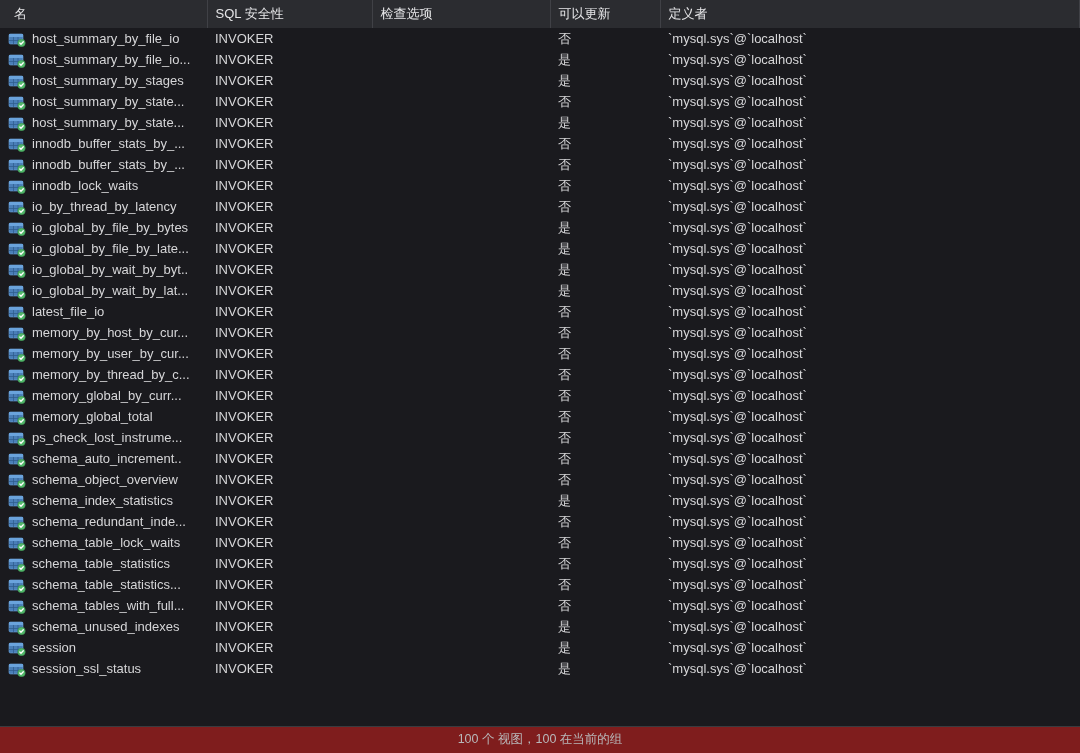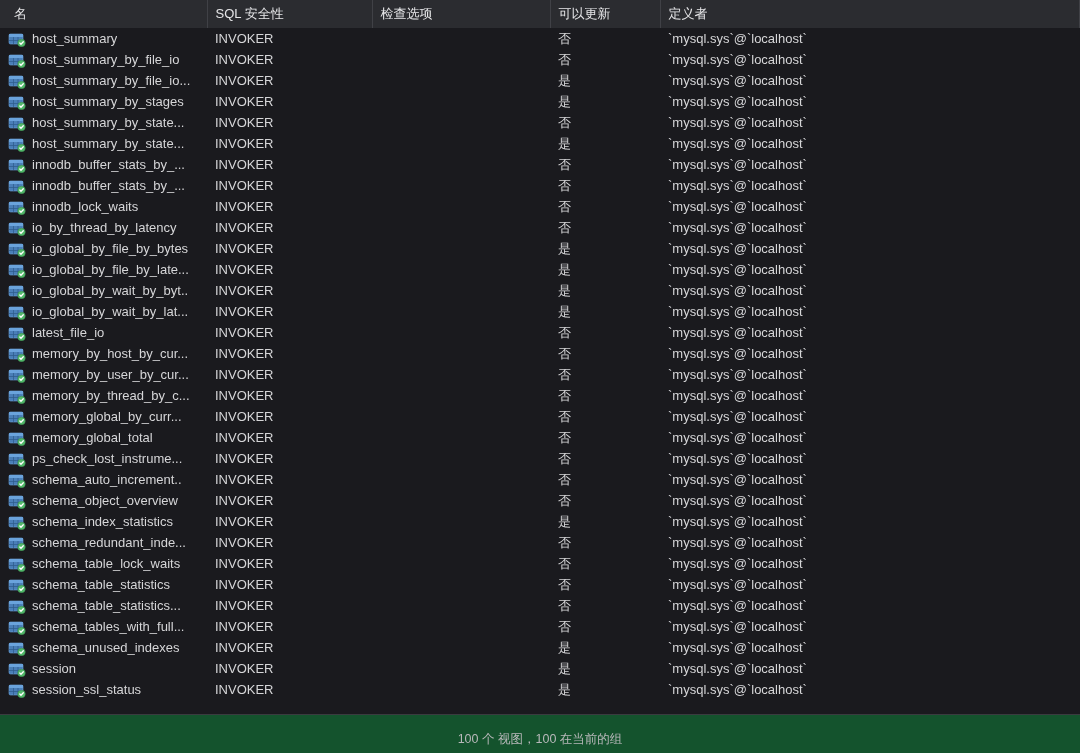--- a/index.html
+++ b/index.html
@@ -73,24 +73,24 @@
       width: 18px;
       height: 16px;
       display: inline-block;
     }
     .name-text {
       overflow: hidden;
       text-overflow: ellipsis;
       white-space: nowrap;
     }
     .status-bar {
-      background: #14532d;
+      background: #7f1d1d;
       color: #b8b8ba;
       text-align: center;
-      padding: 16px 0 5px 0;
+      padding: 4px 0 5px 0;
       font-size: 12.5px;
       border-top: 1px solid #3a3b3f;
     }
   </style>
 </head>
 <body>
 
 <div class="table-wrapper">
   <table>
     <colgroup>
@@ -103,40 +103,20 @@
     <thead>
       <tr>
         <th>名</th>
         <th>SQL 安全性</th>
         <th>检查选项</th>
         <th>可以更新</th>
         <th>定义者</th>
       </tr>
     </thead>
     <tbody id="table-body">
-    <tr>
-          <td>
-            <div class="name-cell">
-              <span class="view-icon"><svg viewBox="0 0 18 16" width="18" height="16">
-  <rect x="1" y="3" width="14" height="10" rx="1.5" fill="#4a7fb8" stroke="#6aa3dc" stroke-width="0.6"></rect>
-  <rect x="1" y="3" width="14" height="3" fill="#6aa3dc"></rect>
-  <line x1="5.5" y1="6" x2="5.5" y2="13" stroke="#2d5a8a" stroke-width="0.7"></line>
-  <line x1="10" y1="6" x2="10" y2="13" stroke="#2d5a8a" stroke-width="0.7"></line>
-  <line x1="1" y1="9.5" x2="15" y2="9.5" stroke="#2d5a8a" stroke-width="0.7"></line>
-  <circle cx="13.5" cy="12" r="3.8" fill="#52b86a" stroke="#3a8a4f" stroke-width="0.5"></circle>
-  <path d="M11.8 12 L13 13.3 L15.3 10.8" fill="none" stroke="#fff" stroke-width="1.3" stroke-linecap="round" stroke-linejoin="round"></path>
-</svg></span>
-              <span class="name-text">host_summary</span>
-            </div>
-          </td>
-          <td>INVOKER</td>
-          <td></td>
-          <td>否</td>
-          <td>`mysql.sys`@`localhost`</td>
-        </tr>
         <tr>
           <td>
             <div class="name-cell">
               <span class="view-icon"><svg viewBox="0 0 18 16" width="18" height="16">
   <rect x="1" y="3" width="14" height="10" rx="1.5" fill="#4a7fb8" stroke="#6aa3dc" stroke-width="0.6"></rect>
   <rect x="1" y="3" width="14" height="3" fill="#6aa3dc"></rect>
   <line x1="5.5" y1="6" x2="5.5" y2="13" stroke="#2d5a8a" stroke-width="0.7"></line>
   <line x1="10" y1="6" x2="10" y2="13" stroke="#2d5a8a" stroke-width="0.7"></line>
   <line x1="1" y1="9.5" x2="15" y2="9.5" stroke="#2d5a8a" stroke-width="0.7"></line>
   <circle cx="13.5" cy="12" r="3.8" fill="#52b86a" stroke="#3a8a4f" stroke-width="0.5"></circle>

